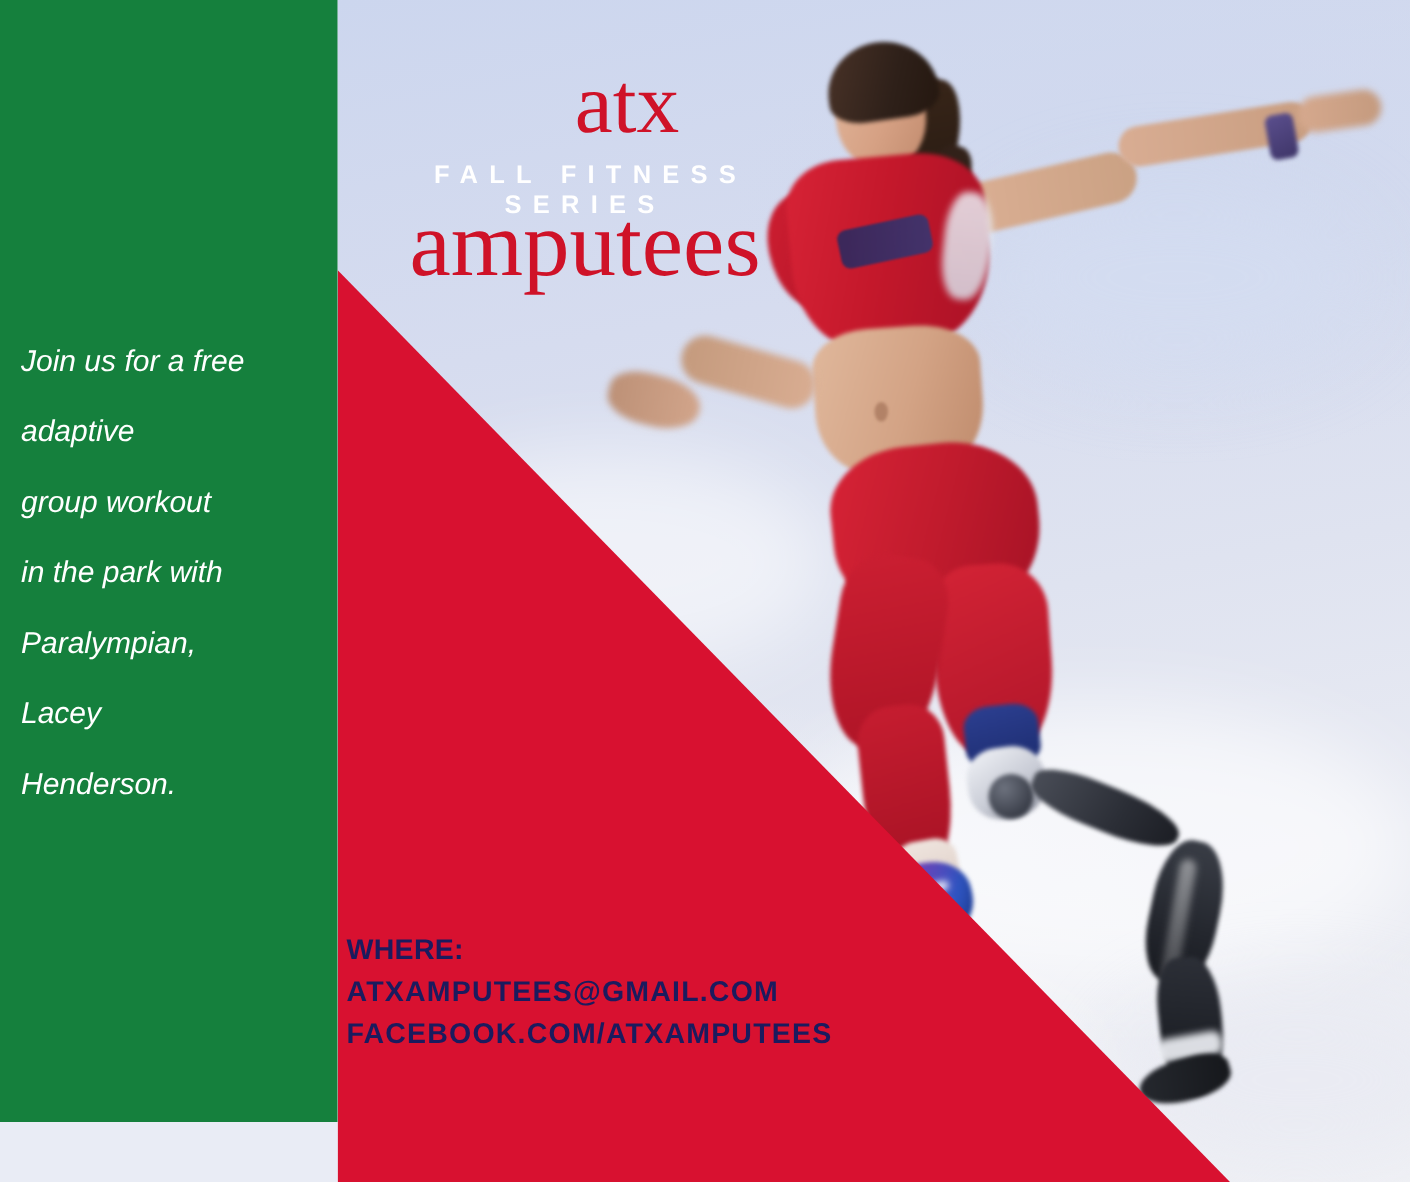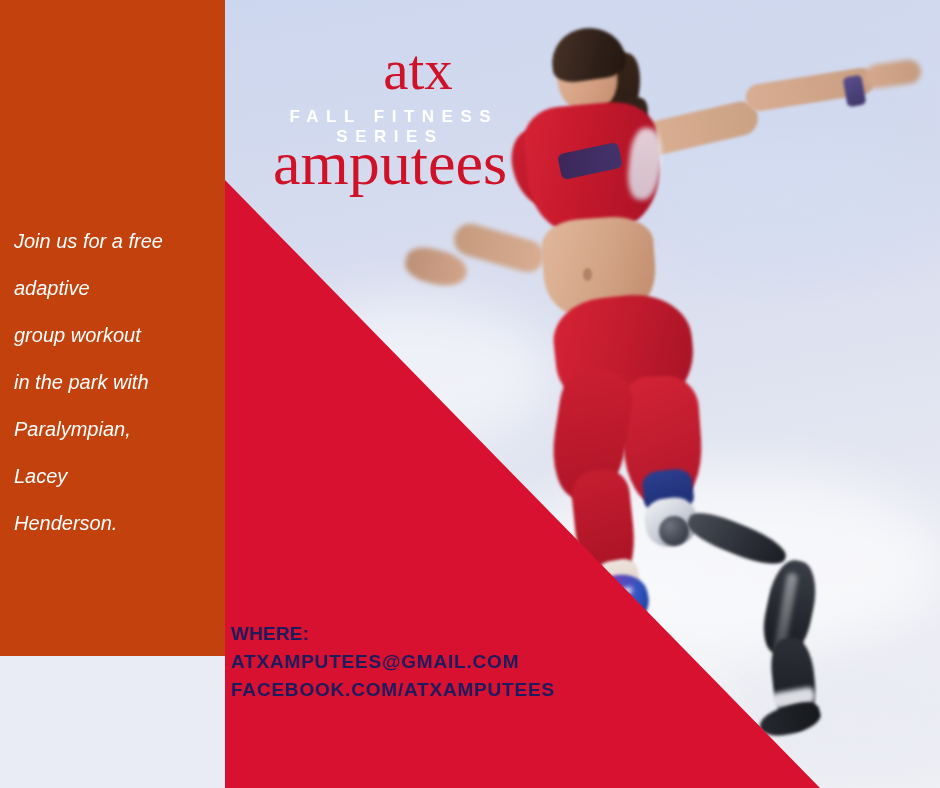--- a/index.html
+++ b/index.html
@@ -281,22 +281,22 @@
     left: 225px; top: 0;
     width: 715px; height: 788px;
     background: #D81130;
     clip-path: polygon(0 180px, 595px 788px, 0 788px);
   }
 
   
   .sidebar {
     position: absolute;
     left: 0; top: 0;
-    width: 225px; height: 656px;
-    background: #c2410c;
+    width: 225px; height: 748px;
+    background: #15803d;
   }
   .sidebar-copy {
     position: absolute;
     left: 14px;
     top: 218px;
     width: 200px;
     color: #ffffff;
     font-style: italic;
     font-size: 20px;
     line-height: 47px;

